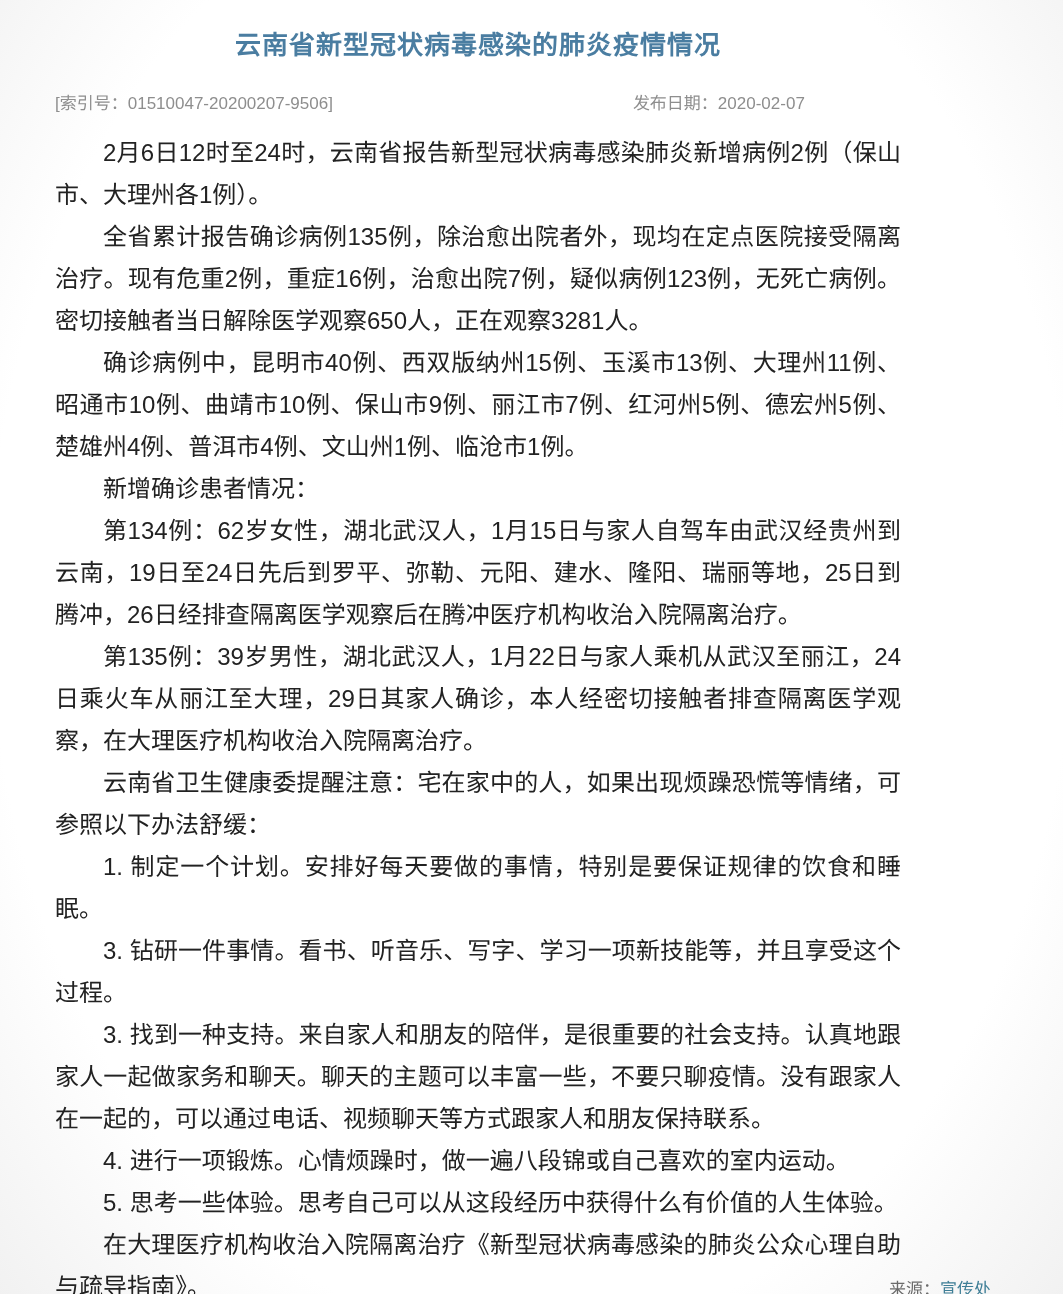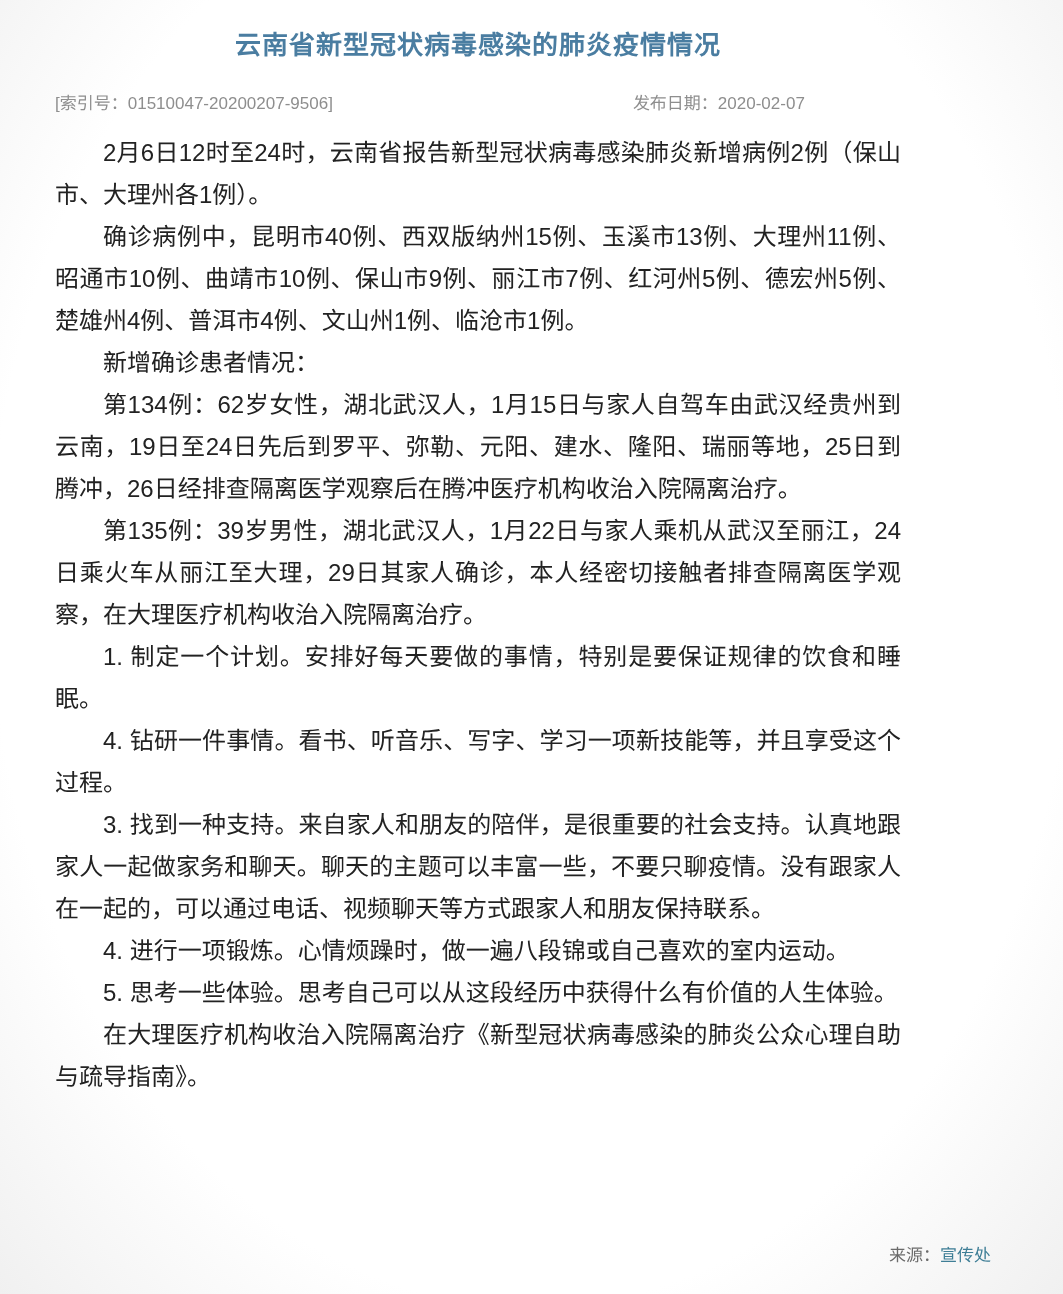--- a/index.html
+++ b/index.html
@@ -66,26 +66,28 @@
 
   <h1 class="title">云南省新型冠状病毒感染的肺炎疫情情况</h1>
 
   <div class="meta-row">
     <span class="meta-index">[索引号：01510047-20200207-9506]</span>
     <span class="meta-date">发布日期：2020-02-07</span>
   </div>
 
   <div class="content">
     <p>2月6日12时至24时，云南省报告新型冠状病毒感染肺炎新增病例2例（保山市、大理州各1例）。</p>
+    <p>全省累计报告确诊病例135例，除治愈出院者外，现均在定点医院接受隔离治疗。现有危重2例，重症16例，治愈出院7例，疑似病例123例，无死亡病例。密切接触者当日解除医学观察650人，正在观察3281人。</p>
     <p>确诊病例中，昆明市40例、西双版纳州15例、玉溪市13例、大理州11例、昭通市10例、曲靖市10例、保山市9例、丽江市7例、红河州5例、德宏州5例、楚雄州4例、普洱市4例、文山州1例、临沧市1例。</p>
     <p>新增确诊患者情况：</p>
     <p>第134例：62岁女性，湖北武汉人，1月15日与家人自驾车由武汉经贵州到云南，19日至24日先后到罗平、弥勒、元阳、建水、隆阳、瑞丽等地，25日到腾冲，26日经排查隔离医学观察后在腾冲医疗机构收治入院隔离治疗。</p>
     <p>第135例：39岁男性，湖北武汉人，1月22日与家人乘机从武汉至丽江，24日乘火车从丽江至大理，29日其家人确诊，本人经密切接触者排查隔离医学观察，在大理医疗机构收治入院隔离治疗。</p>
+    <p>云南省卫生健康委提醒注意：宅在家中的人，如果出现烦躁恐慌等情绪，可参照以下办法舒缓：</p>
     <p>1. 制定一个计划。安排好每天要做的事情，特别是要保证规律的饮食和睡眠。</p>
-    <p>4. 钻研一件事情。看书、听音乐、写字、学习一项新技能等，并且享受这个过程。</p>
+    <p>3. 钻研一件事情。看书、听音乐、写字、学习一项新技能等，并且享受这个过程。</p>
     <p>3. 找到一种支持。来自家人和朋友的陪伴，是很重要的社会支持。认真地跟家人一起做家务和聊天。聊天的主题可以丰富一些，不要只聊疫情。没有跟家人在一起的，可以通过电话、视频聊天等方式跟家人和朋友保持联系。</p>
     <p>4. 进行一项锻炼。心情烦躁时，做一遍八段锦或自己喜欢的室内运动。</p>
     <p>5. 思考一些体验。思考自己可以从这段经历中获得什么有价值的人生体验。</p>
     <p>在大理医疗机构收治入院隔离治疗《新型冠状病毒感染的肺炎公众心理自助与疏导指南》。</p>
   </div>
 
   <div class="source-row">
     <span class="source-label">来源：</span><span class="source-value">宣传处</span>
   </div>
 

